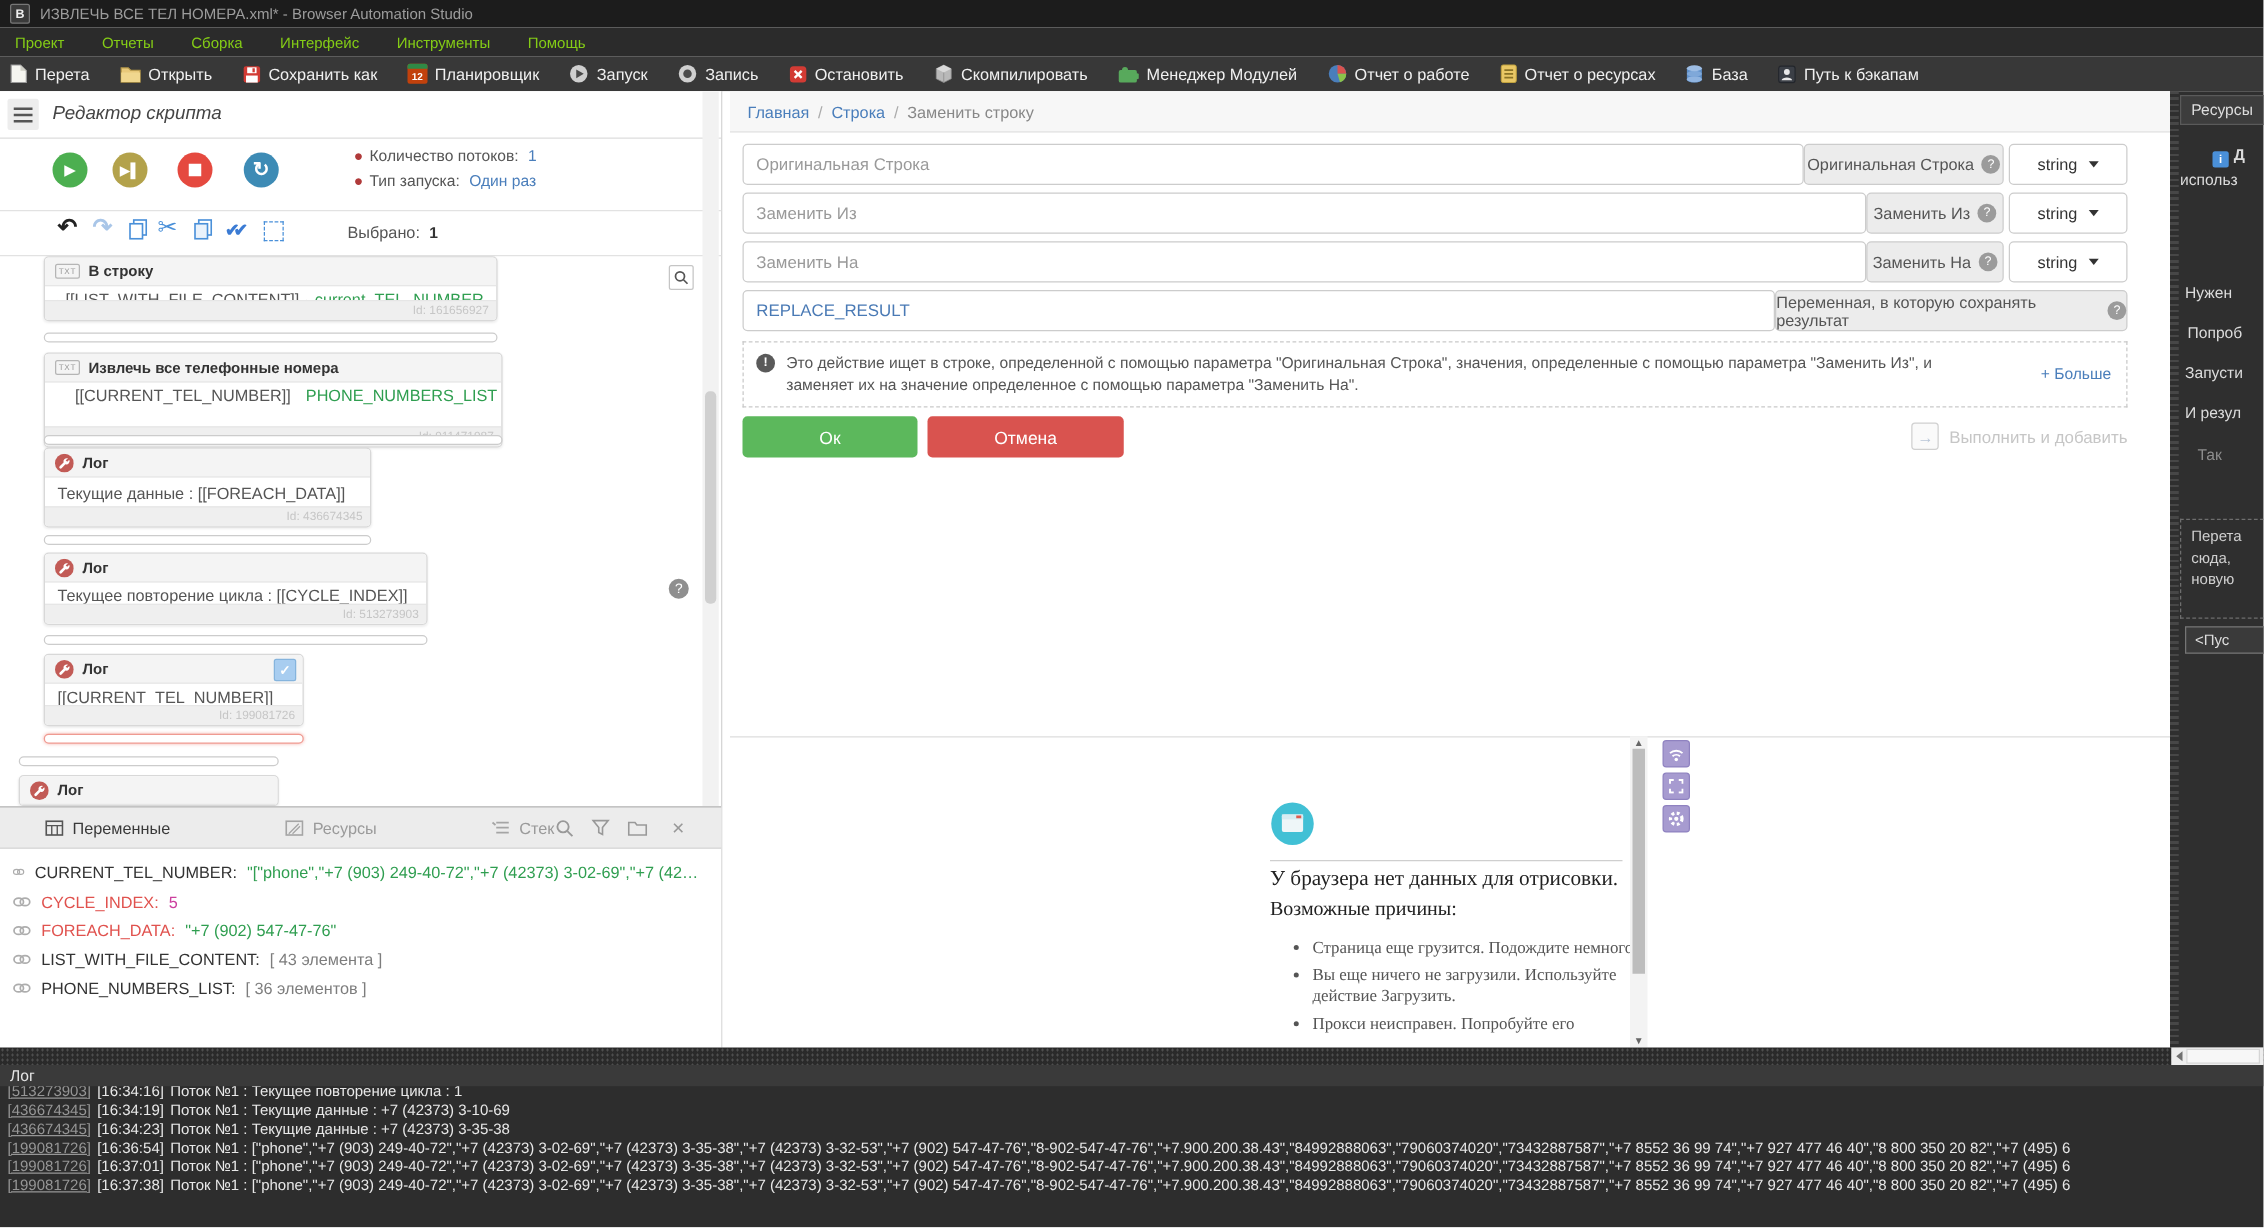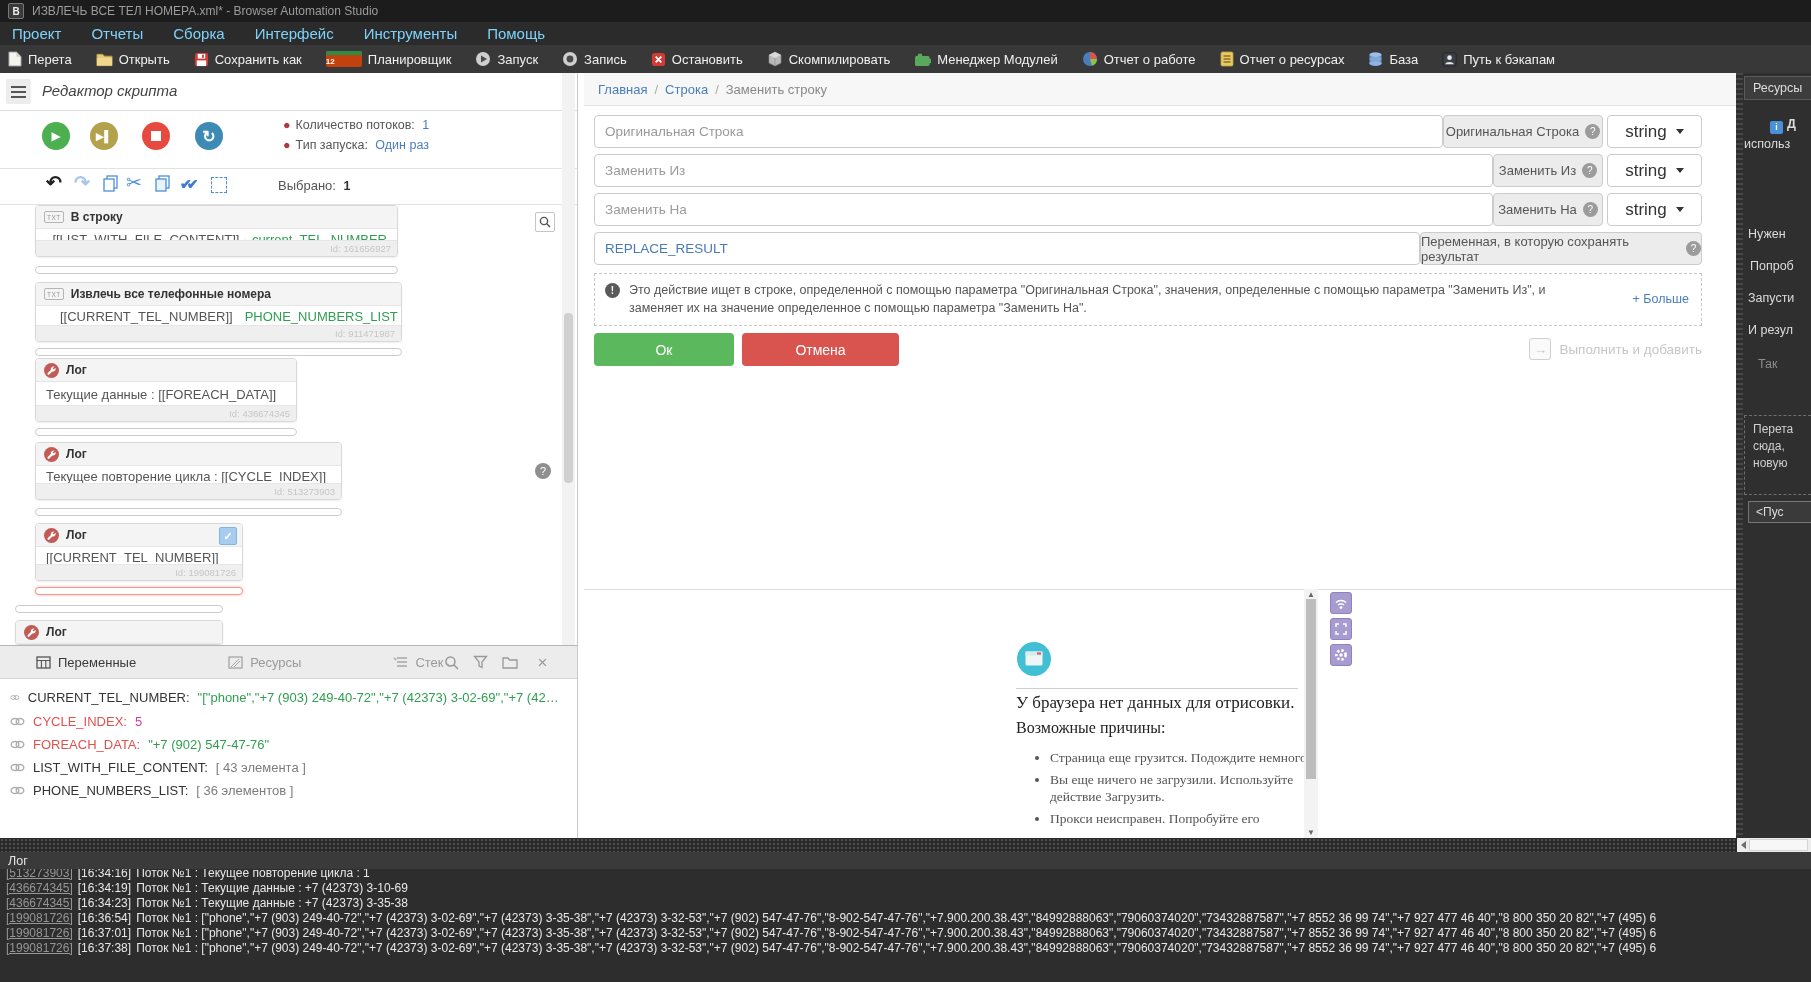--- a/index.html
+++ b/index.html
@@ -4,24 +4,24 @@
 <style>
   html,body{margin:0;padding:0;background:#fff}
   #app{position:relative;width:1811px;height:982px;background:#fff;overflow:hidden;
        font-family:"Liberation Sans",sans-serif;-webkit-font-smoothing:antialiased}
   .abs{position:absolute}
   
   #titlebar{left:0;top:0;width:1811px;height:22px;background:#1c1c1c;display:flex;align-items:center;gap:8px;padding-left:8px;box-sizing:border-box}
   #titlebar .logo{width:14px;height:14px;background:#3a3a3a;border:1px solid #777;color:#eee;font-size:10px;font-weight:bold;display:flex;align-items:center;justify-content:center;border-radius:2px}
   #titlebar .ttl{color:#9c9c9c;font-size:12px;white-space:nowrap}
   #menubar{left:0;top:22px;width:1811px;height:23px;background:#2b2b2b;display:flex;align-items:center;gap:30px;padding-left:12px;box-sizing:border-box}
-  #menubar span{color:#7dd3fc;font-size:15px;cursor:default}
+  #menubar span{color:#84cc16;font-size:12px;cursor:default}
   #toolbar{left:0;top:45px;width:1811px;height:28px;background:#383838;display:flex;align-items:center;gap:24px;padding-left:8px;box-sizing:border-box}
   .tbtn{display:flex;align-items:center;gap:6px;color:#f0f0f0;font-size:13px;white-space:nowrap;cursor:pointer}
-  .cal-icon{position:relative;width:36px;height:16px;background:#c2410c;border-radius:2px;display:flex;align-items:flex-end;justify-content:flex-start}
+  .cal-icon{position:relative;width:16px;height:16px;background:#c2410c;border-radius:2px;display:flex;align-items:flex-end;justify-content:center}
   .cal-icon i{position:absolute;top:0;left:0;right:0;height:4px;background:#2f8a46;border-radius:2px 2px 0 0}
   .cal-icon b{color:#fff;font-size:8px;font-weight:bold;line-height:11px}
   
   #left{left:0;top:73px;width:578px;height:765px;background:#fff;border-right:1px solid #c9c9c9;box-sizing:border-box;overflow:hidden}
   .ed-header{position:absolute;left:0;top:0;width:100%;height:37px;border-bottom:1px solid #ddd;background:#fff}
   .burger{position:absolute;left:6px;top:6px;width:25px;height:25px;background:#ededed;border-radius:2px;display:flex;flex-direction:column;justify-content:center;gap:3px;align-items:center;cursor:pointer}
   .burger i{width:15px;height:2px;background:#555}
   .ed-title{position:absolute;left:42px;top:9px;font-style:italic;font-size:15px;color:#444}
   .cbtn{position:absolute;width:28px;height:28px;border-radius:50%;display:flex;align-items:center;justify-content:center;color:#fff;cursor:pointer}
   .dotline{position:absolute;font-size:12.5px;color:#555;white-space:nowrap}
@@ -64,21 +64,21 @@
   #center{left:578px;top:73px;width:1158px;height:765px;background:#fff;overflow:hidden}
   .crumbs{position:absolute;left:6px;top:0;right:0;height:33px;background:#f7f7f7;border-bottom:1px solid #e2e2e2;display:flex;align-items:center;gap:7px;padding-left:14px;font-size:13px;box-sizing:border-box}
   .crumbs .lnk{color:#4a7ebb;cursor:pointer}
   .crumbs .cur{color:#888}
   .crumbs .sp{color:#aaa}
   .inp{position:absolute;height:33px;border:1px solid #ccc;border-radius:4px;font-size:13.5px;padding:0 10px;color:#333;box-sizing:border-box;font-family:"Liberation Sans",sans-serif;outline:none}
   .inp::placeholder{color:#9a9a9a}
   .inp.resvar{color:#4a7ab5}
   .chip{position:absolute;height:33px;background:#ececec;border:1px solid #ccc;border-radius:4px;display:flex;align-items:center;justify-content:center;gap:6px;font-size:13px;color:#555;box-sizing:border-box}
   .q{width:15px;height:15px;border-radius:50%;background:#9b9b9b;color:#fff;font-size:10px;display:flex;align-items:center;justify-content:center;cursor:pointer;flex:none}
-  .dd{position:absolute;height:33px;background:#fff;border:1px solid #ccc;border-radius:4px;display:flex;align-items:center;justify-content:center;gap:9px;font-size:17px;color:#333;box-sizing:border-box;cursor:pointer}
+  .dd{position:absolute;height:33px;background:#fff;border:1px solid #ccc;border-radius:4px;display:flex;align-items:center;justify-content:center;gap:9px;font-size:13px;color:#333;box-sizing:border-box;cursor:pointer}
   .caret{width:0;height:0;border-left:4px solid transparent;border-right:4px solid transparent;border-top:5px solid #333}
   .infobox{position:absolute;left:16px;width:1108px;top:200px;height:53px;border:1px dashed #c9c9c9;background:#fff;box-sizing:border-box}
   .infobox .ic{position:absolute;left:10px;top:9px;width:15px;height:15px;border-radius:50%;background:#5a5a5a;color:#fff;font-size:10px;font-weight:bold;display:flex;align-items:center;justify-content:center}
   .infobox .txt{position:absolute;left:34px;right:100px;top:7px;font-size:12.5px;color:#555;line-height:18px}
   .infobox .more{position:absolute;right:12px;top:18px;font-size:12.5px;color:#4a7ebb;cursor:pointer}
   .btn{position:absolute;height:33px;border-radius:4px;color:#fff;font-size:14px;display:flex;align-items:center;justify-content:center;cursor:pointer}
   .btn.ok{background:#5cb85c}
   .btn.cancel{background:#d9534f}
   .execadd{position:absolute;right:34px;top:265px;display:flex;align-items:center;gap:8px;cursor:pointer}
   .execadd .box{width:20px;height:20px;border:1px solid #d0d0d0;border-radius:3px;background:#fafafa;display:flex;align-items:center;justify-content:center;color:#b9c6d8;font-size:13px}
@@ -327,21 +327,21 @@
       <div class="blk-f">Id: 161656927</div>
     </div>
     <span class="sqbtn" style="left:535px;top:139px">
       <svg width="12" height="12" viewBox="0 0 12 12">
           <circle cx="5" cy="5" r="3.6" fill="none" stroke="#555" stroke-width="1.4"></circle>
           <path d="M7.8 7.8L11 11" stroke="#555" stroke-width="1.4"></path>
         </svg>
       </span>
     <div class="pill" style="left:35px;top:193px;width:363px"></div>
 
-    <div class="blk" style="left:35px;top:209px;width:367px;height:60px">
+    <div class="blk" style="left:35px;top:209px;width:367px;height:76px">
       <div class="blk-h">
         <span class="txt-ic">TXT</span>
         <span>Извлечь все телефонные номера</span>
       </div>
       <div class="blk-b" style="padding-left:24px">
         <span class="tok">[[CURRENT_TEL_NUMBER]]</span>
         <svg width="13" height="13" viewBox="0 0 14 14">
             <circle cx="7" cy="7" r="7" fill="#4f4f4f"></circle>
             <path d="M3.2 7h4.6" stroke="#fff" stroke-width="1.7"></path>
             <path d="M6.8 3.8L10.4 7L6.8 10.2z" fill="#fff"></path>

